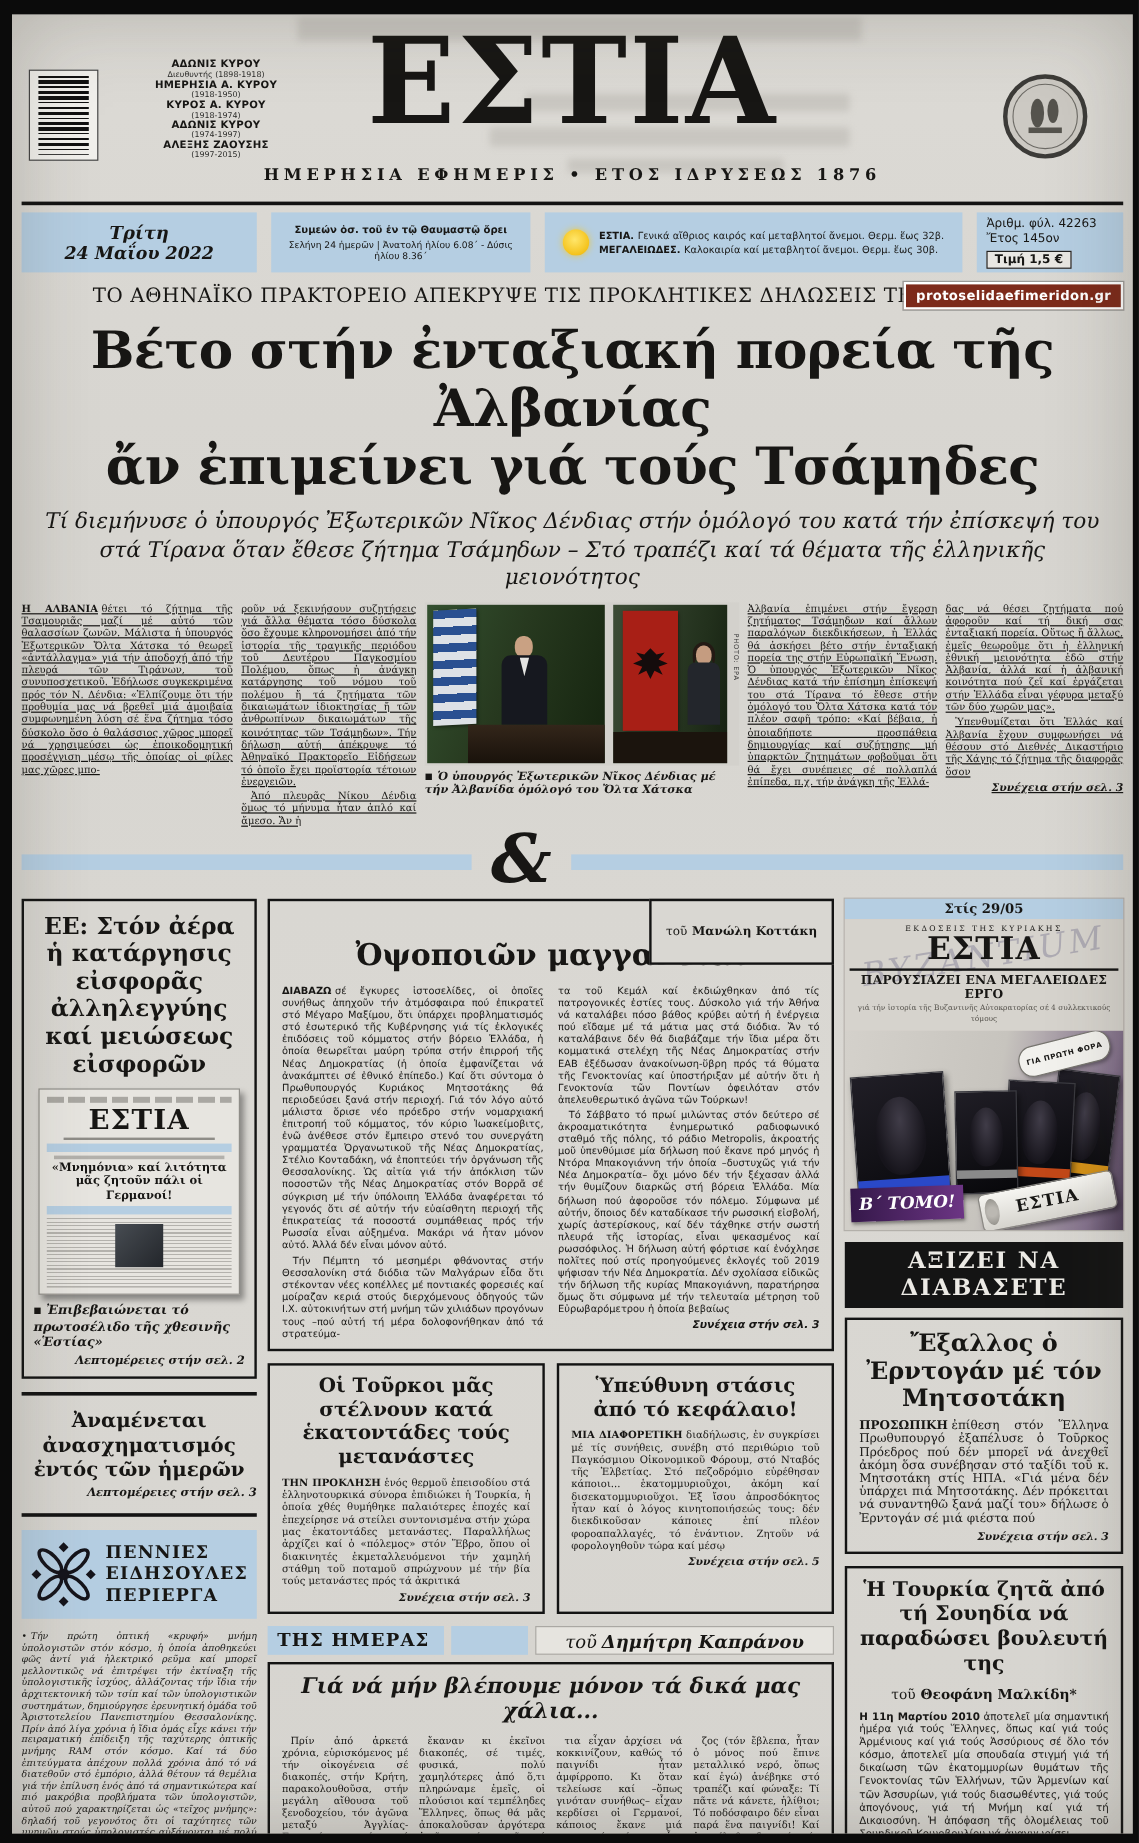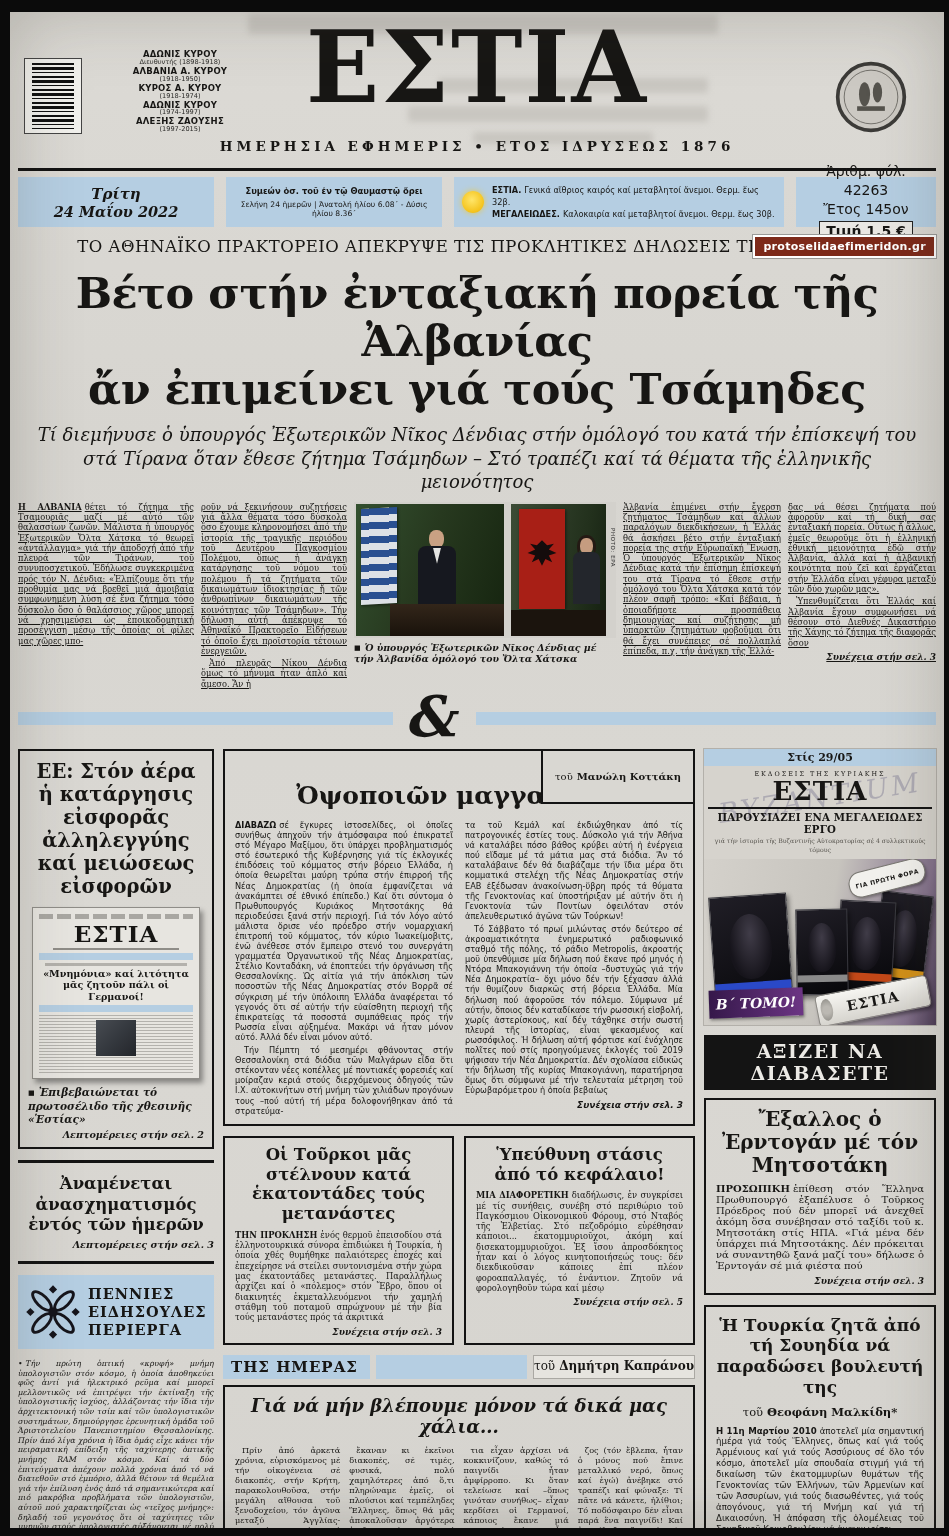--- a/index.html
+++ b/index.html
@@ -35,21 +35,21 @@
   .ib-date{width:196px;text-align:center;font-style:italic;font-weight:bold;}
   .ib-date .day{font-size:15px;}
   .ib-date .date{font-size:14.5px;}
   .ib-saint{width:216px;text-align:center;font-family:"DejaVu Sans",sans-serif;}
   .ib-saint .s1{font-size:8.4px;font-weight:bold;margin-bottom:4px;}
   .ib-saint .s2{font-size:7.6px;}
   .ib-weather{flex:1;flex-direction:row;align-items:center;gap:8px;}
   .sun{width:22px;height:22px;border-radius:50%;background:radial-gradient(circle at 45% 40%,#ffe66a,#f4c21a 70%,#d89f10);box-shadow:0 0 6px #e8c94c;flex:none;}
   .wlines{font-family:"DejaVu Sans",sans-serif;font-size:8.2px;line-height:1.5;}
   .wlines b{margin-right:3px;}
-  .ib-issue{width:140px;text-align:center;font-family:"DejaVu Sans",sans-serif;font-size:14px;line-height:1.35;}
+  .ib-issue{width:122px;text-align:left;font-family:"DejaVu Sans",sans-serif;font-size:10px;line-height:1.35;}
   .ib-issue .price{display:inline-block;margin:2px auto 0;border:1.5px solid #222;background:#e9e7e3;padding:0 6px;font-weight:bold;}
 
   
   .kicker-row{position:relative;margin-top:10px;height:26px;}
   .kicker{text-align:center;font-size:16.5px;letter-spacing:.5px;}
   .watermark{position:absolute;right:0;top:-2px;background:#7d2a1a;color:#fff;border:2px solid #fff;
       outline:1px solid #9a9a97;font-family:"DejaVu Sans",sans-serif;font-weight:bold;font-size:11px;
       padding:3px 8px;letter-spacing:.3px;}
   .headline{margin:6px 0 2px;text-align:center;font-size:43px;line-height:1.12;letter-spacing:-.5px;font-weight:bold;}
   .deck{margin:10px auto 8px;width:96%;text-align:center;font-style:italic;font-size:18px;line-height:1.3;}
@@ -132,21 +132,21 @@
   .kcol{flex:1;font-family:"DejaVu Sans",sans-serif;font-size:8.2px;line-height:10.1px;text-align:justify;}
   .kcol p{margin:0;}
   .kcol p.ind{text-indent:9px;margin-top:3px;}
   .midrow{display:flex;gap:10px;margin-top:10px;}
   .mbox{flex:1;border:2px solid #131313;padding:7px 10px 6px;}
   .mbox .t{font-size:16.5px;font-weight:bold;text-align:center;line-height:1.2;margin-bottom:6px;}
   .mbox .b{font-size:8.4px;line-height:10.3px;text-align:justify;}
   .imeras-bar{display:flex;align-items:stretch;margin-top:10px;height:24px;}
   .imeras-label{background:#b5cee2;font-weight:bold;font-size:15px;letter-spacing:1px;padding:3px 12px 0 8px;}
   .imeras-mid{flex:1;background:#b5cee2;margin-left:6px;}
-  .imeras-byline{background:#e6e4df;border:1px solid #aaa8a3;font-size:12px;padding:3px 0 0;margin-left:6px;white-space:nowrap;}
+  .imeras-byline{background:#e6e4df;border:1px solid #aaa8a3;font-style:italic;font-size:15px;padding:3px 24px 0;margin-left:6px;white-space:nowrap;}
   .imeras-byline b{margin-left:4px;}
   .bottombox{border:2px solid #131313;padding:6px 10px 8px;margin-top:6px;}
   .btitle{text-align:center;font-weight:bold;font-style:italic;font-size:18px;margin:2px 0 8px;}
   .bcols{display:flex;gap:9px;}
   .bcol{flex:1;font-size:8.2px;line-height:10px;text-align:justify;}
   .bcol p{margin:0 0 3px;text-indent:7px;}
 
   
   .adbox{background:#cfccc6;box-shadow:0 0 0 1px #b3b0aa;padding-bottom:0;}
   .adtop{background:#b5cee2;text-align:center;font-weight:bold;font-size:11px;padding:2px 0;}
@@ -193,21 +193,21 @@
       <div class="ghost g0"></div>
       <div class="ghost g1"></div>
       <div class="ghost g2"></div>
       <div class="ghost g3"></div>
       <div class="barcode">
             <div class="bars"></div>
           </div>
       <div class="directors">
         <div class="dname">ΑΔΩΝΙΣ ΚΥΡΟΥ</div>
         <div class="dyears">Διευθυντής (1898-1918)</div>
-        <div class="dname">ΑΛΒΑΝΙΑ Α. ΚΥΡΟΥ</div>
+        <div class="dname">ΗΜΕΡΗΣΙΑ Α. ΚΥΡΟΥ</div>
         <div class="dyears">(1918-1950)</div>
         <div class="dname">ΚΥΡΟΣ Α. ΚΥΡΟΥ</div>
         <div class="dyears">(1918-1974)</div>
         <div class="dname">ΑΔΩΝΙΣ ΚΥΡΟΥ</div>
         <div class="dyears">(1974-1997)</div>
         <div class="dname">ΑΛΕΞΗΣ ΖΑΟΥΣΗΣ</div>
         <div class="dyears">(1997-2015)</div>
       </div>
       <h1 class="logo">ΕΣΤΙΑ</h1>
       <div class="tagline">ΗΜΕΡΗΣΙΑ ΕΦΗΜΕΡΙΣ • ΕΤΟΣ ΙΔΡΥΣΕΩΣ 1876</div>

